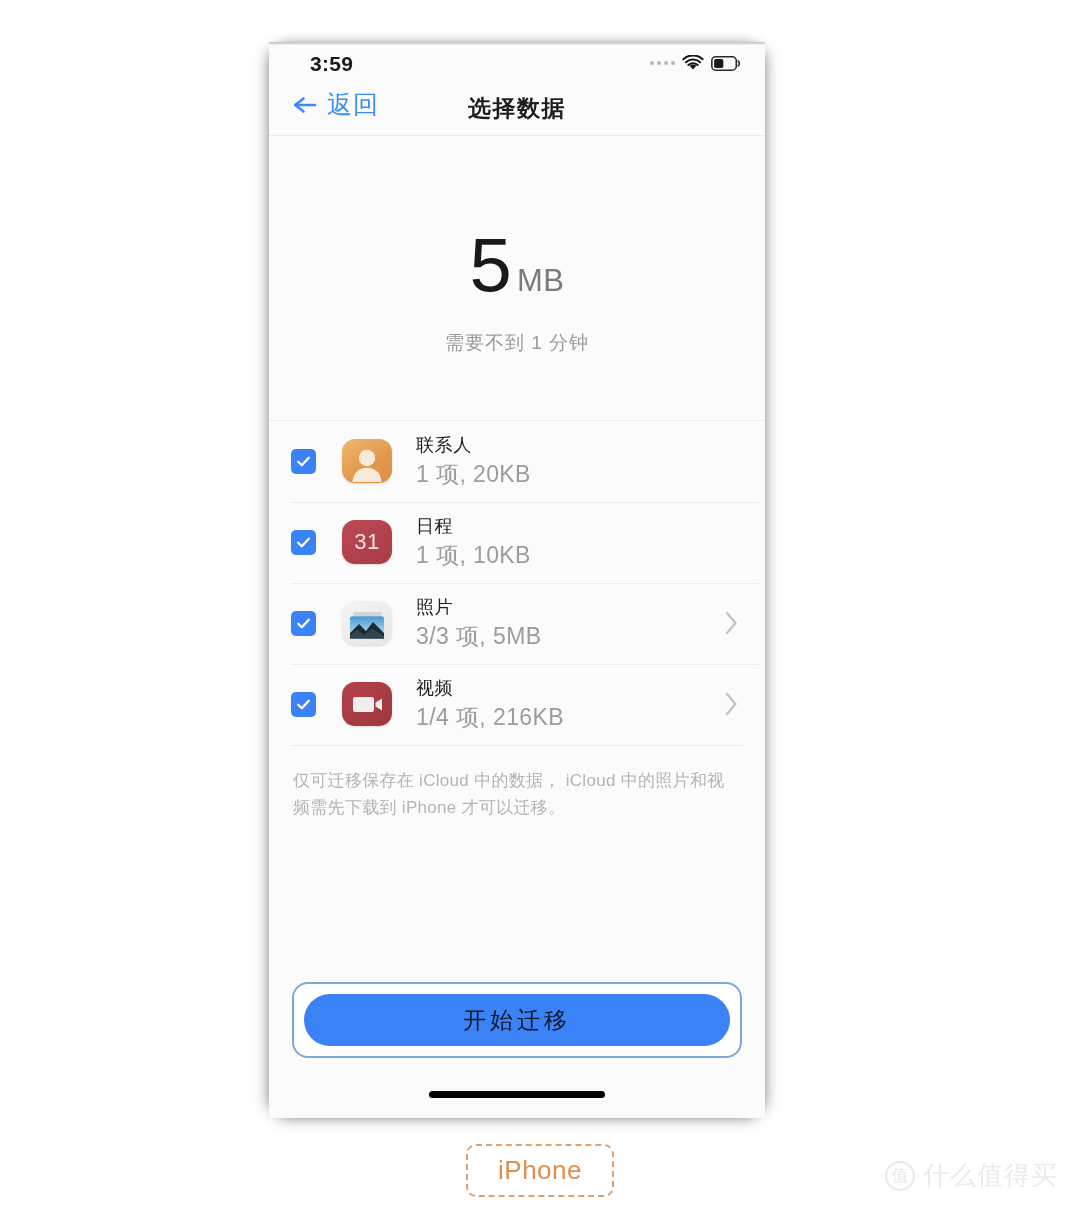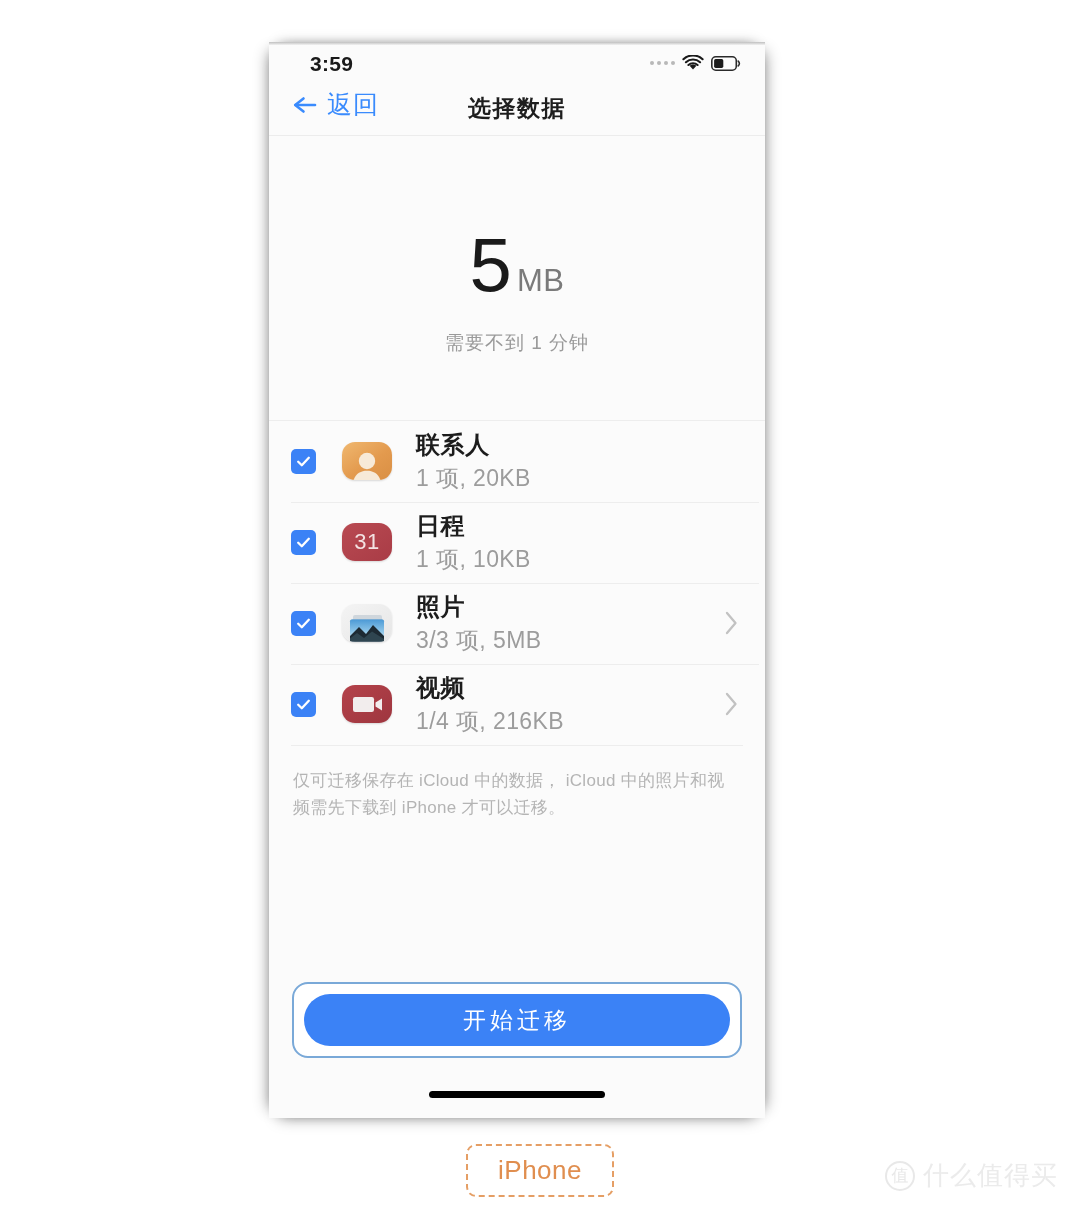--- a/index.html
+++ b/index.html
@@ -173,21 +173,21 @@
     width: 25px; height: 25px;
     border-radius: 5px;
     background: #3b82f6;
     display: flex; align-items: center; justify-content: center;
     cursor: pointer;
   }
 
   
   .app-icon {
     flex: 0 0 auto;
-    width: 50px; height: 38px;
+    width: 50px; height: 44px;
     margin-left: 26px;
     border-radius: 13px;
     position: relative;
     overflow: hidden;
     box-shadow: 0 1px 2px rgba(0,0,0,0.14);
   }
   .icon-contacts {
     background: linear-gradient(145deg, #f0b870 0%, #e39a4e 55%, #d98f44 100%);
   }
   .icon-calendar {
@@ -208,22 +208,22 @@
     display: flex; align-items: center; justify-content: center;
   }
 
   
   .row-text {
     margin-left: 24px;
     flex: 1 1 auto;
     min-width: 0;
   }
   .row-title {
-    font-size: 24px;
-    font-weight: bold;
+    font-size: 18px;
+    font-weight: normal;
     color: #1c1c1c;
     letter-spacing: 0.6px;
     line-height: 1.25;
   }
   .row-sub {
     margin-top: 5px;
     font-size: 23px;
     color: #9c9c9c;
     letter-spacing: 0.4px;
     line-height: 1.2;
@@ -253,21 +253,21 @@
     border: 2px solid #7aa9d8;
     border-radius: 16px;
     padding: 10px;
   }
   #start-button {
     width: 100%;
     height: 52px;
     border: none;
     border-radius: 26px;
     background: #3b82f6;
-    color: #ffffff;
+    color: #0f172a;
     font-family: inherit;
     font-size: 23px;
     letter-spacing: 4px;
     cursor: pointer;
   }
 
   #home-indicator {
     position: absolute;
     left: 50%;
     transform: translateX(-50%);

